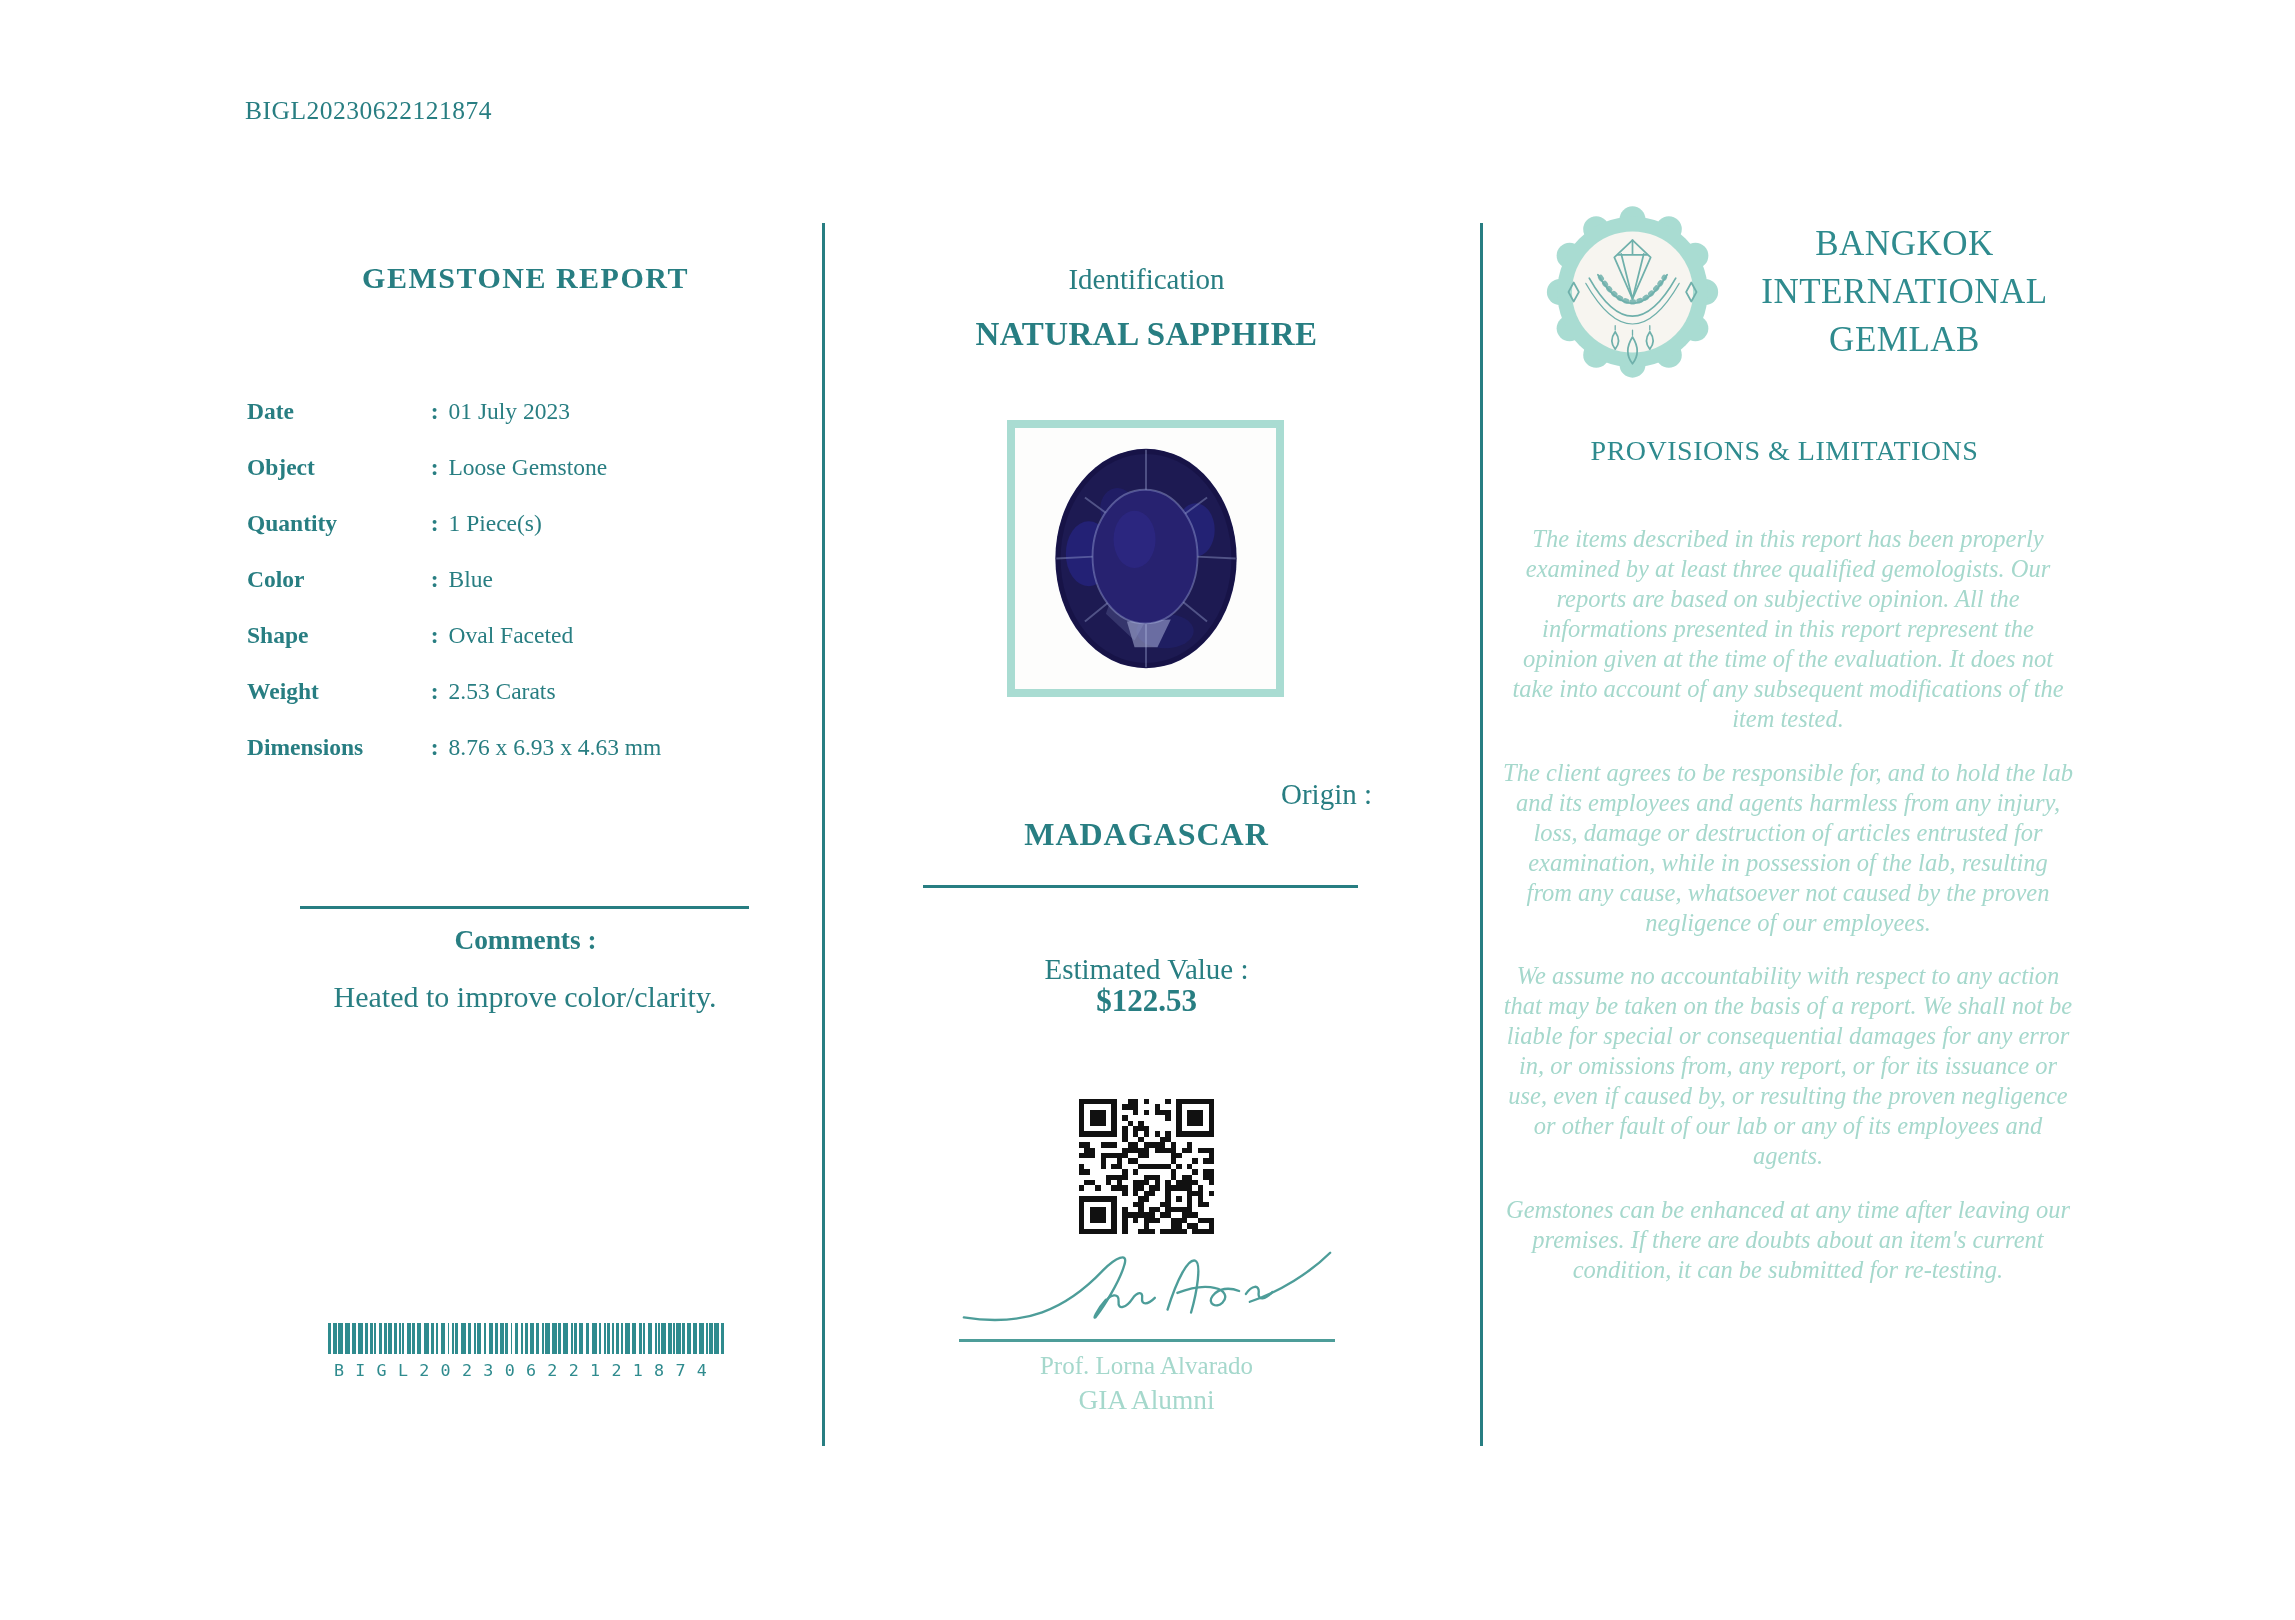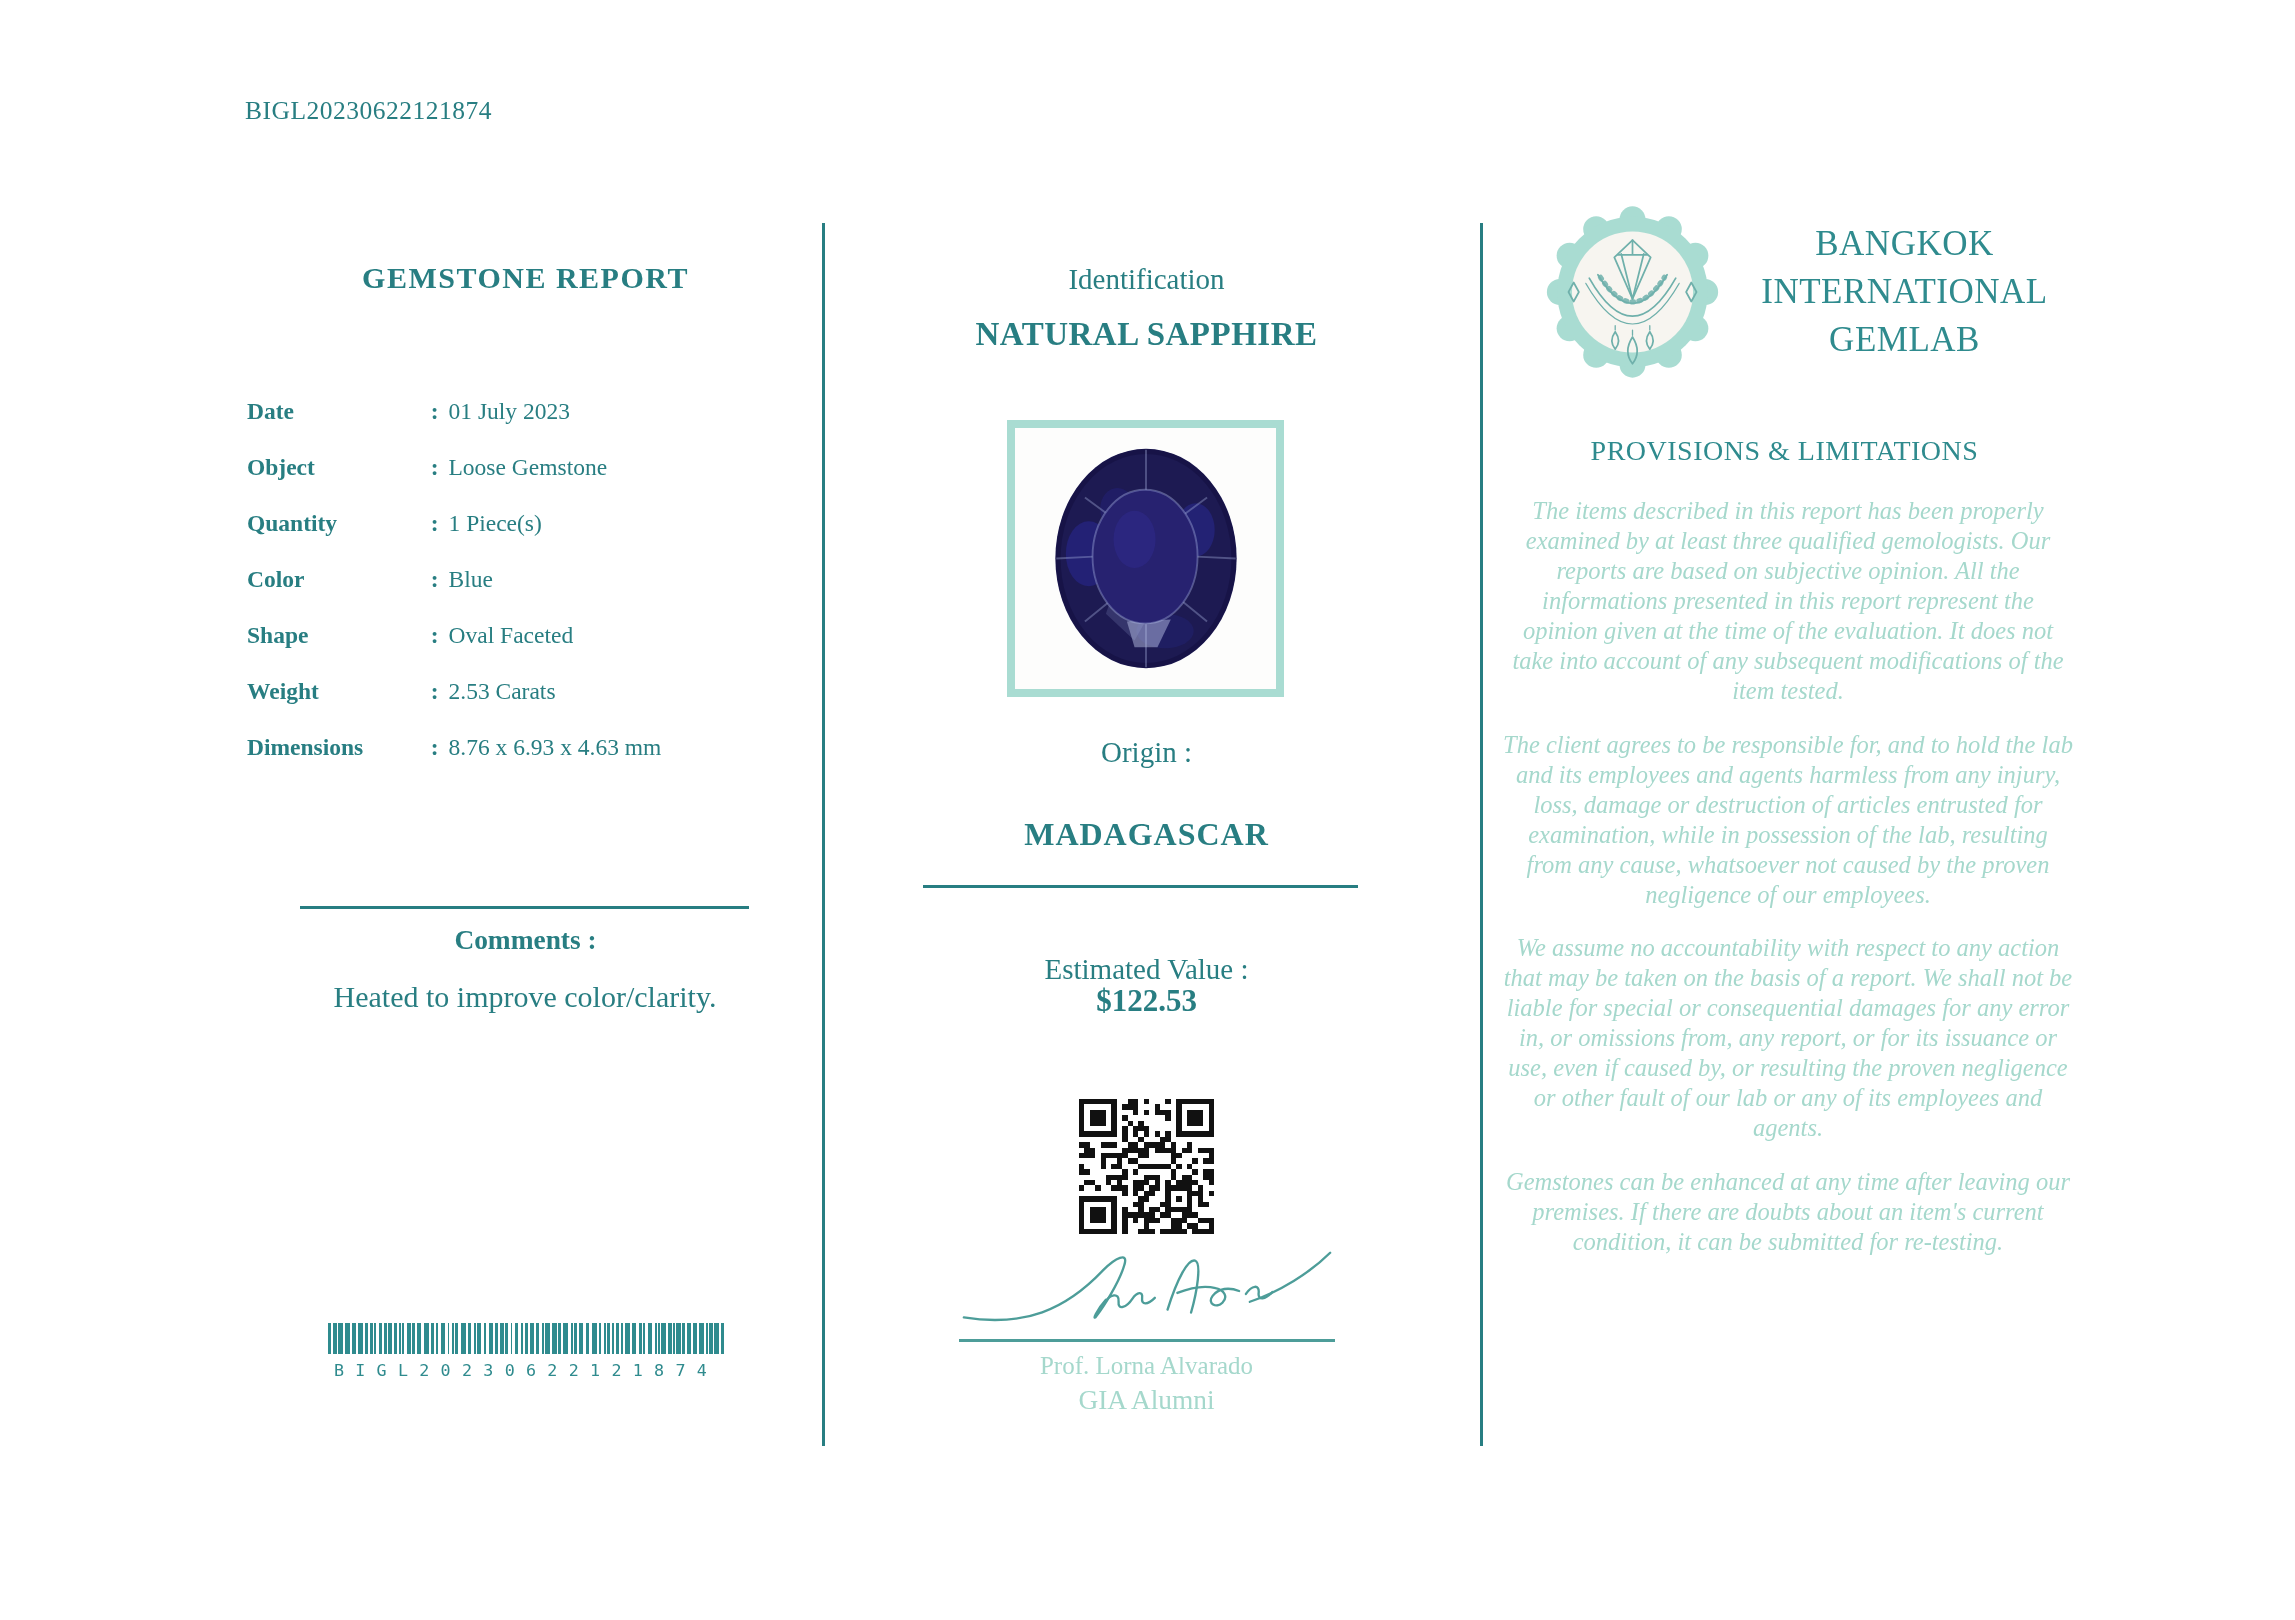--- a/index.html
+++ b/index.html
@@ -33,36 +33,36 @@
   
   .divider{width:2.9px;top:223px;height:1223px;background:var(--teal-dark,#287e82);}
   .div-left{left:822px;}
   .div-right{left:1480px;}
 
   
   .id-heading{left:921px;width:451px;top:263px;font-size:29px;}
   .id-result{left:872px;width:549px;top:316px;font-size:33px;font-weight:bold;letter-spacing:0.5px;}
   .gem-frame{left:1007px;top:420px;width:261px;height:261px;border:8.8px solid var(--mint-border,#a9dcd2);
              background:#fdfdfc;display:flex;align-items:center;justify-content:center;}
-  .origin-label{left:921px;width:451px;top:736px;font-size:29px;}
+  .origin-label{left:921px;width:451px;top:778px;font-size:29px;text-align:right;}
   .origin-value{left:921px;width:451px;top:816px;font-size:32px;font-weight:bold;letter-spacing:1px;text-align:center;}
   .hr2{left:923px;top:885px;width:435px;height:2.9px;background:var(--teal-dark,#287e82);}
   .ev-label{left:921px;width:451px;top:953px;font-size:29px;}
   .ev-amount{left:921px;width:451px;top:983px;font-size:31px;font-weight:bold;}
   .qr-box{left:1079px;top:1099px;width:135px;height:135px;}
   .sig-svg{left:956px;top:1241px;width:382px;height:98px;}
   .sig-line{left:959px;top:1339px;width:376px;height:2.9px;background:var(--sig-teal,#4d9d99);}
   .signatory{left:921px;width:451px;top:1352px;font-size:25px;}
   .sig-title{left:921px;width:451px;top:1385px;font-size:27.4px;}
 
   
   .logo-box{left:1546px;top:204px;width:173px;height:176px;}
   .lab-name{left:1733px;width:343px;top:220px;font-size:35px;line-height:48px;letter-spacing:0.5px;}
   .prov-heading{left:1498px;width:573px;top:435px;font-size:28px;letter-spacing:0.5px;}
-  .provisions{left:1503px;width:570px;top:496px;}
+  .provisions{left:1503px;width:570px;top:524px;}
   .provisions p{font-size:24.5px;line-height:30px;font-style:italic;margin:0 0 23.5px 0;
                 color:var(--mint-light,#a5d8cc);text-align:center;}
 </style>
 </head>
 <body>
 
 <div class="page">
 
   <div class="abs report-no teal">BIGL20230622121874</div>
 

